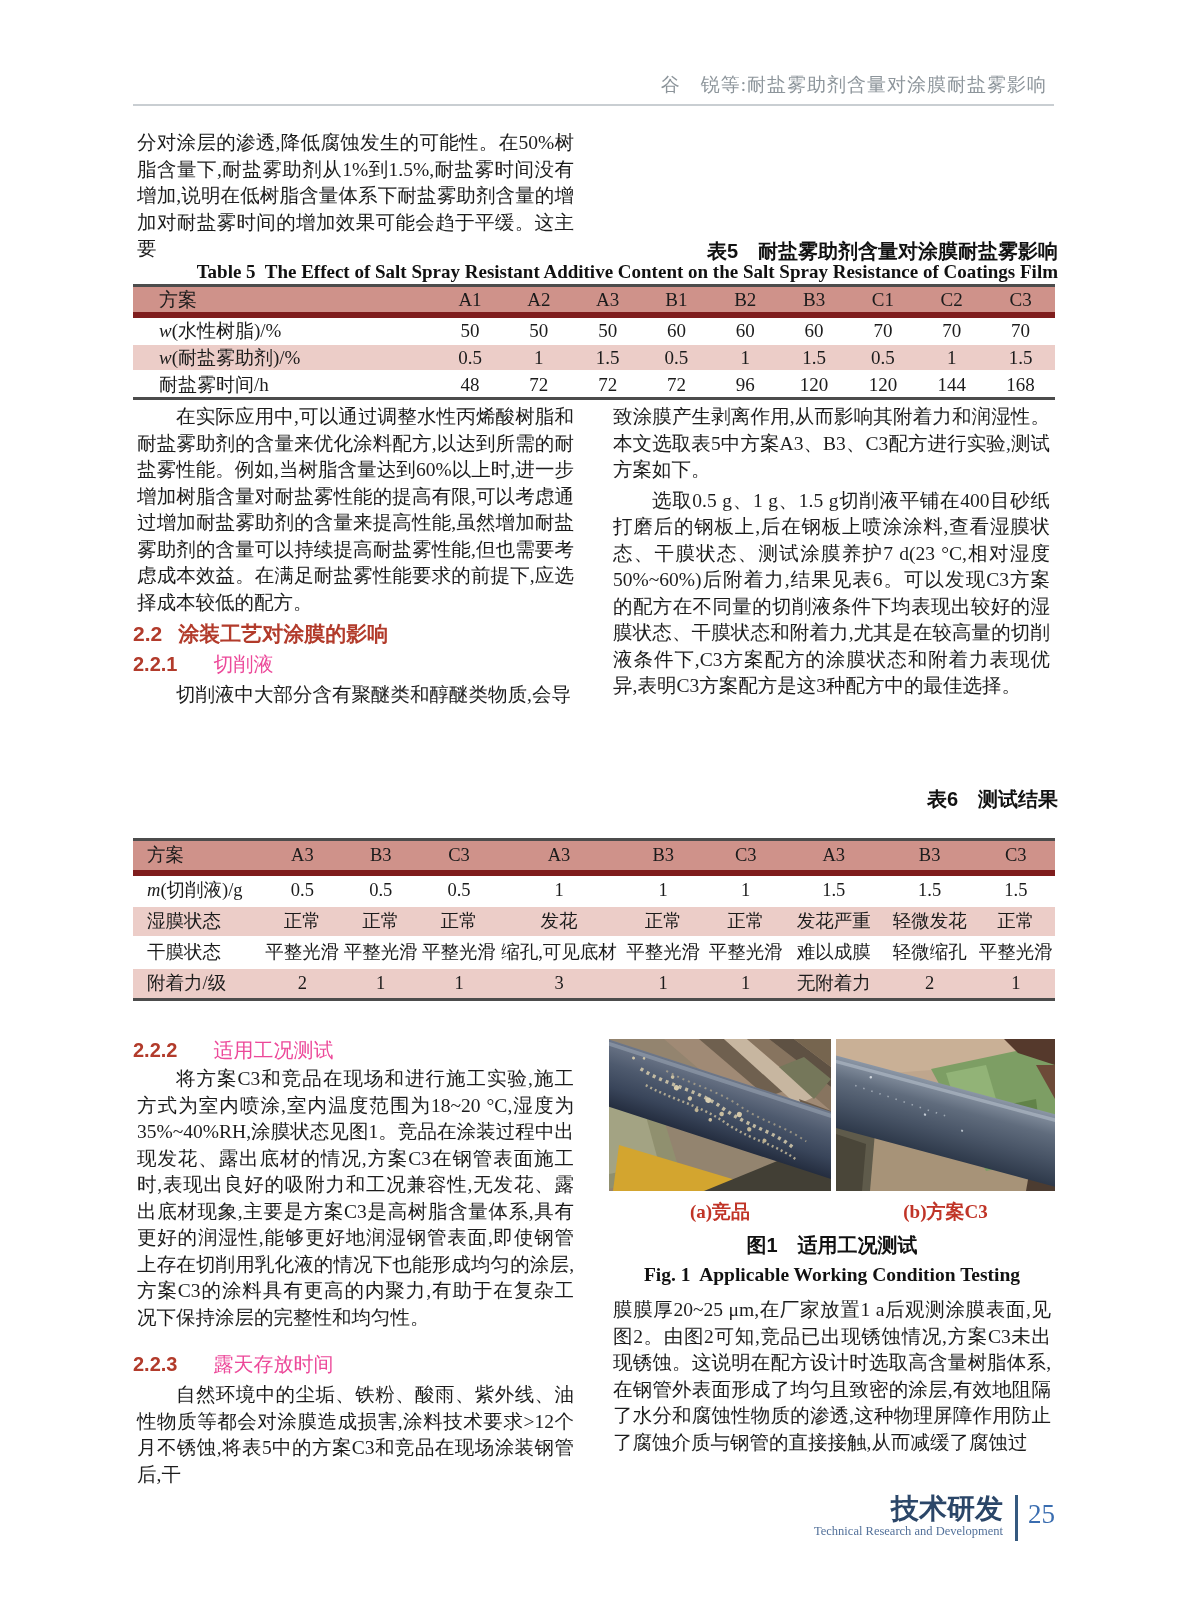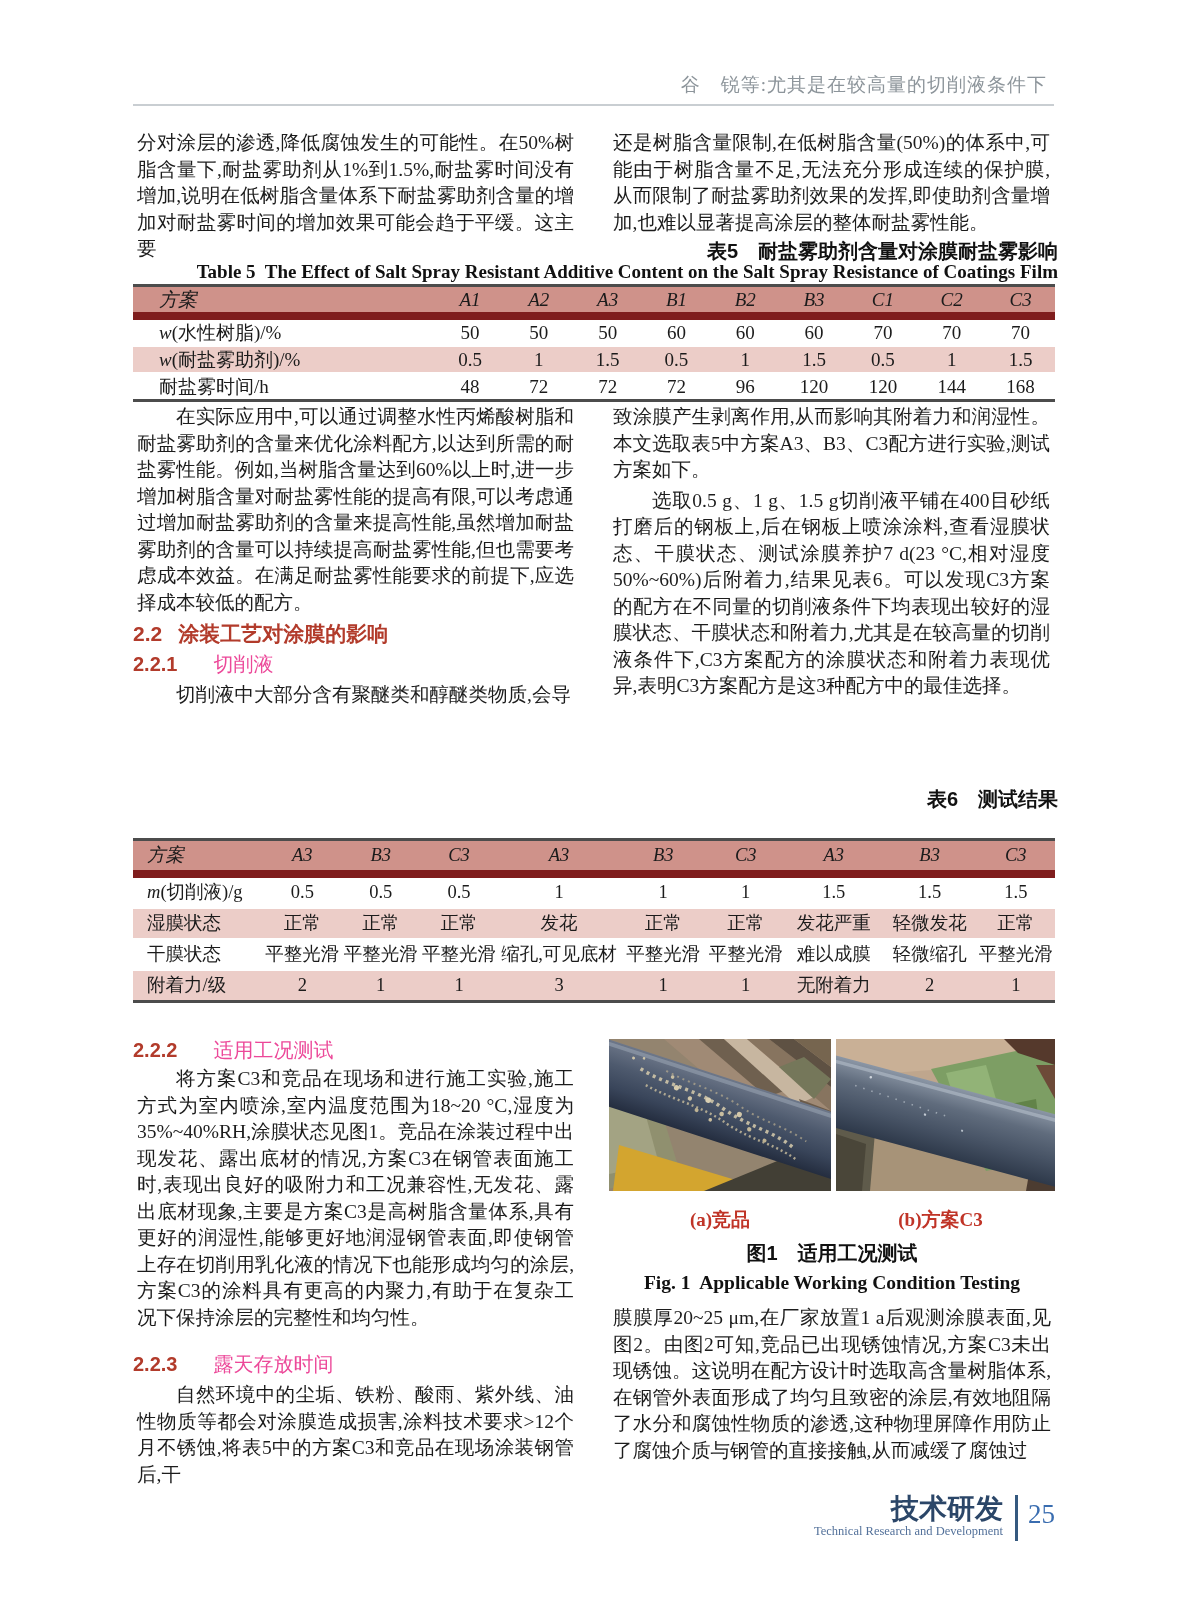--- a/index.html
+++ b/index.html
@@ -24,66 +24,63 @@
 
   
   .tbl-title{position:absolute;left:136px;width:922px;text-align:right;white-space:pre;}
   .tbl-title-zh{font-family:"Liberation Sans",sans-serif;font-weight:bold;font-size:20px;color:#111;}
   .tbl-title-en{font-family:"Liberation Serif",serif;font-weight:bold;font-size:19px;color:#111;}
 
   
   .dtable{position:absolute;left:133px;width:922px;border-collapse:collapse;table-layout:fixed;
           font-size:19px;color:#1b1b1b;border-top:3px solid #4c4c4c;border-bottom:3px solid #4c4c4c;}
   .dtable th,.dtable td{font-weight:normal;text-align:center;padding:0;white-space:nowrap;overflow:hidden;}
-  .dtable th{background:#cf928a;border-bottom:8px solid #7f1d1d;font-style:italic;}
+  .dtable th{background:#cf928a;border-bottom:6px solid #7f1d1d;}
   .dtable tbody tr:nth-child(even) td{background:#eccdc8;border-top:2px solid #ffffff;border-bottom:2px solid #ffffff;}
   .dtable th:first-child,.dtable td:first-child{text-align:left;}
   .dtable i{font-style:italic;}
   .t5 th,.t5 td{height:25px;line-height:25px;}
   .t5 th:first-child,.t5 td:first-child{width:30%;padding-left:26px;}
   .t6 th,.t6 td{height:29px;line-height:29px;font-size:18.5px;}
   .t6 th:first-child,.t6 td:first-child{width:12.6%;padding-left:14px;}
   .t6 th:nth-child(5){width:13.2%;}
   .t6 th:nth-child(6){width:9.4%;}
   .t6 th:nth-child(8){width:10.6%;}
   .t6 th:nth-child(9){width:10.2%;}
 
   
   .fig-col{position:absolute;left:609px;top:1039px;width:446px;}
   .fig-photos{display:flex;gap:5px;}
   .photo{display:block;}
-  .fig-captions{display:flex;margin-top:16px;}
+  .fig-captions{display:flex;gap:5px;margin-top:8px;}
   .fig-cap{text-align:center;font-size:19px;font-weight:600;color:#c03427;}
   .fig-cap.a{width:222px;}
   .fig-cap.b{width:219px;}
   .fig-title-zh{margin-top:7px;text-align:center;font-family:"Liberation Sans",sans-serif;font-weight:bold;font-size:20px;color:#111;white-space:pre;}
   .fig-title-en{margin-top:5px;text-align:center;font-family:"Liberation Serif",serif;font-weight:bold;font-size:19.5px;color:#111;white-space:pre;}
   .fig-col .para{margin-top:11px;}
 
   
   .footer{position:absolute;top:1495px;right:132px;display:flex;align-items:center;}
   .footer-text{text-align:right;}
   .footer-zh{font-family:Liberation Serif, serif;font-weight:bold;font-size:28px;color:#2b4668;line-height:24px;}
   .footer-en{font-family:"Liberation Serif",serif;font-size:12.5px;color:#53719a;margin-top:3px;}
   .footer-bar{width:3px;height:46px;background:#35597f;margin:0 10px 0 12px;}
   .footer-num{font-family:"Liberation Serif",serif;font-size:27px;color:#3a6db0;margin-top:-8px;}
 </style>
 </head>
 <body>
 
 <div class="page">
 
-  <div class="running-head">谷　锐等:尤其是在较高量的切削液条件下</div>
+  <div class="running-head">谷　锐等:耐盐雾助剂含量对涂膜耐盐雾影响</div>
   <div class="head-rule"></div>
 
   <div class="col" style="left:133px;top:126px;">
     <p class="para">分对涂层的渗透,降低腐蚀发生的可能性。在50%树脂含量下,耐盐雾助剂从1%到1.5%,耐盐雾时间没有增加,说明在低树脂含量体系下耐盐雾助剂含量的增加对耐盐雾时间的增加效果可能会趋于平缓。这主要</p>
-  </div>
-  <div class="col" style="left:609px;top:126px;">
-    <p class="para">还是树脂含量限制,在低树脂含量(50%)的体系中,可能由于树脂含量不足,无法充分形成连续的保护膜,从而限制了耐盐雾助剂效果的发挥,即使助剂含量增加,也难以显著提高涂层的整体耐盐雾性能。</p>
   </div>
 
   <div class="tbl-title tbl-title-zh" style="top:238px;">表5　耐盐雾助剂含量对涂膜耐盐雾影响</div>
   <div class="tbl-title tbl-title-en" style="top:261px;">Table 5  The Effect of Salt Spray Resistant Additive Content on the Salt Spray Resistance of Coatings Film</div>
   <table class="dtable t5" style="top:284px;">
       <thead>
         <tr>
           <th>方案</th>
           <th>A1</th>
           <th>A2</th>

